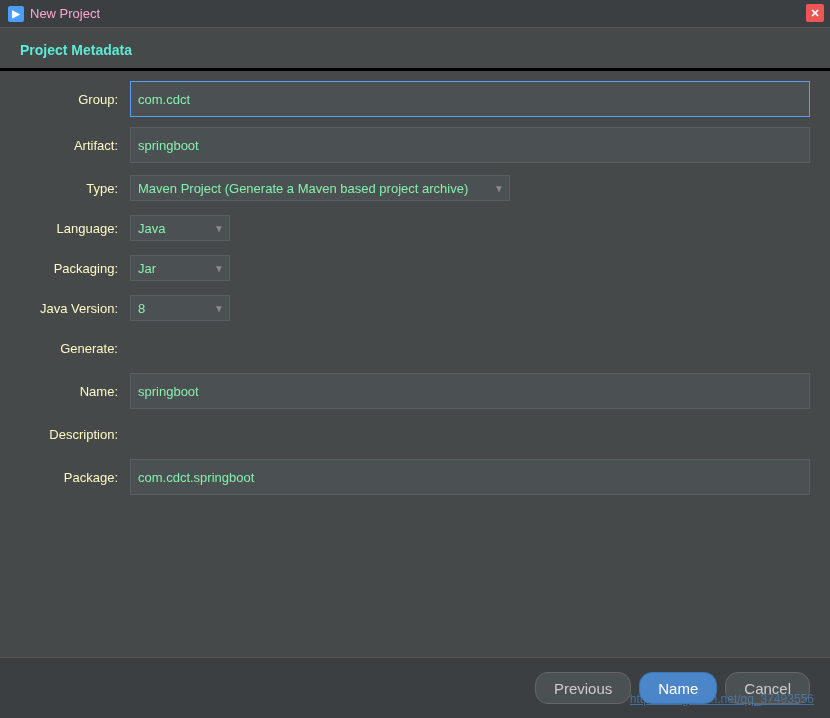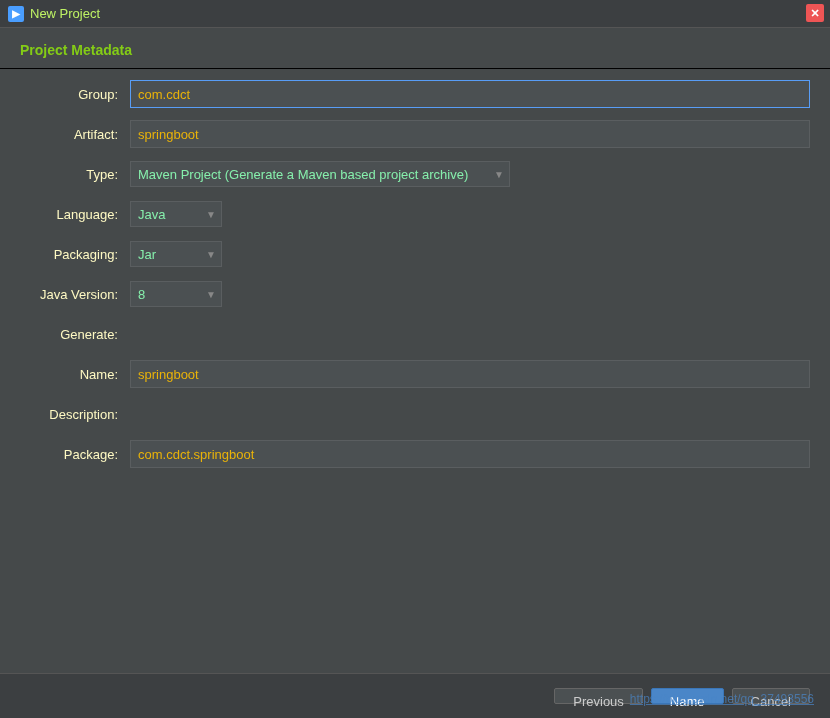--- a/index.html
+++ b/index.html
@@ -29,21 +29,21 @@
       background: #4a9eff;
       border-radius: 2px;
       display: flex;
       align-items: center;
       justify-content: center;
       font-size: 10px;
       color: white;
       font-weight: bold;
     }
     .title-bar-text {
-      color: #bef264;
+      color: #f9a8d4;
       font-size: 13px;
     }
     .title-bar-close {
       position: absolute;
       right: 6px;
       top: 4px;
       width: 18px;
       height: 18px;
       background: #e55;
       border-radius: 2px;
@@ -62,22 +62,22 @@
       padding: 0;
       height: calc(718px - 28px);
       display: flex;
       flex-direction: column;
     }
 
     .section-header {
       padding: 14px 20px 10px 20px;
       font-size: 14px;
       font-weight: bold;
-      color: #84cc16;
-      border-bottom: 1px solid #000000;
+      color: #5eead4;
+      border-bottom: 3px solid #000000;
     }
 
     .form-body {
       padding: 10px 20px;
       flex: 1;
     }
 
     .form-row {
       display: flex;
       align-items: center;
@@ -91,24 +91,24 @@
       color: #fef9c3;
       font-size: 13px;
       text-align: right;
       padding-right: 12px;
     }
 
     .form-input {
       flex: 1;
       background: #4b5052;
       border: 1px solid #5a5e60;
-      color: #eab308;
+      color: #86efac;
       padding: 4px 7px;
       font-size: 13px;
-      height: 28px;
+      height: 36px;
       outline: none;
     }
 
     .form-input.focused {
       border-color: #589df6;
     }
 
     .form-select-wrapper {
       position: relative;
       display: inline-flex;
@@ -126,21 +126,21 @@
       appearance: none;
       -webkit-appearance: none;
       cursor: pointer;
     }
 
     .form-select.wide {
       width: 380px;
     }
 
     .form-select.medium {
-      width: 92px;
+      width: 100px;
     }
 
     .select-arrow {
       position: absolute;
       right: 6px;
       pointer-events: none;
       color: #888;
       font-size: 10px;
     }
 
@@ -149,25 +149,25 @@
       justify-content: flex-end;
       align-items: center;
       padding: 14px 20px;
       border-top: 1px solid #555;
       gap: 8px;
       background: #3c3f41;
     }
 
     .btn {
       padding: 5px 18px;
-      font-size: 13px;
+      font-size: 15px;
       cursor: pointer;
-      height: 16px;
+      height: 32px;
       border: 1px solid #666;
-      border-radius: 2px;
+      border-radius: 13px;
     }
 
     .btn-default {
       background: #4b5052;
       color: #cccccc;
     }
 
     .btn-primary {
       background: #4a86c8;
       border-color: #3a76b8;

